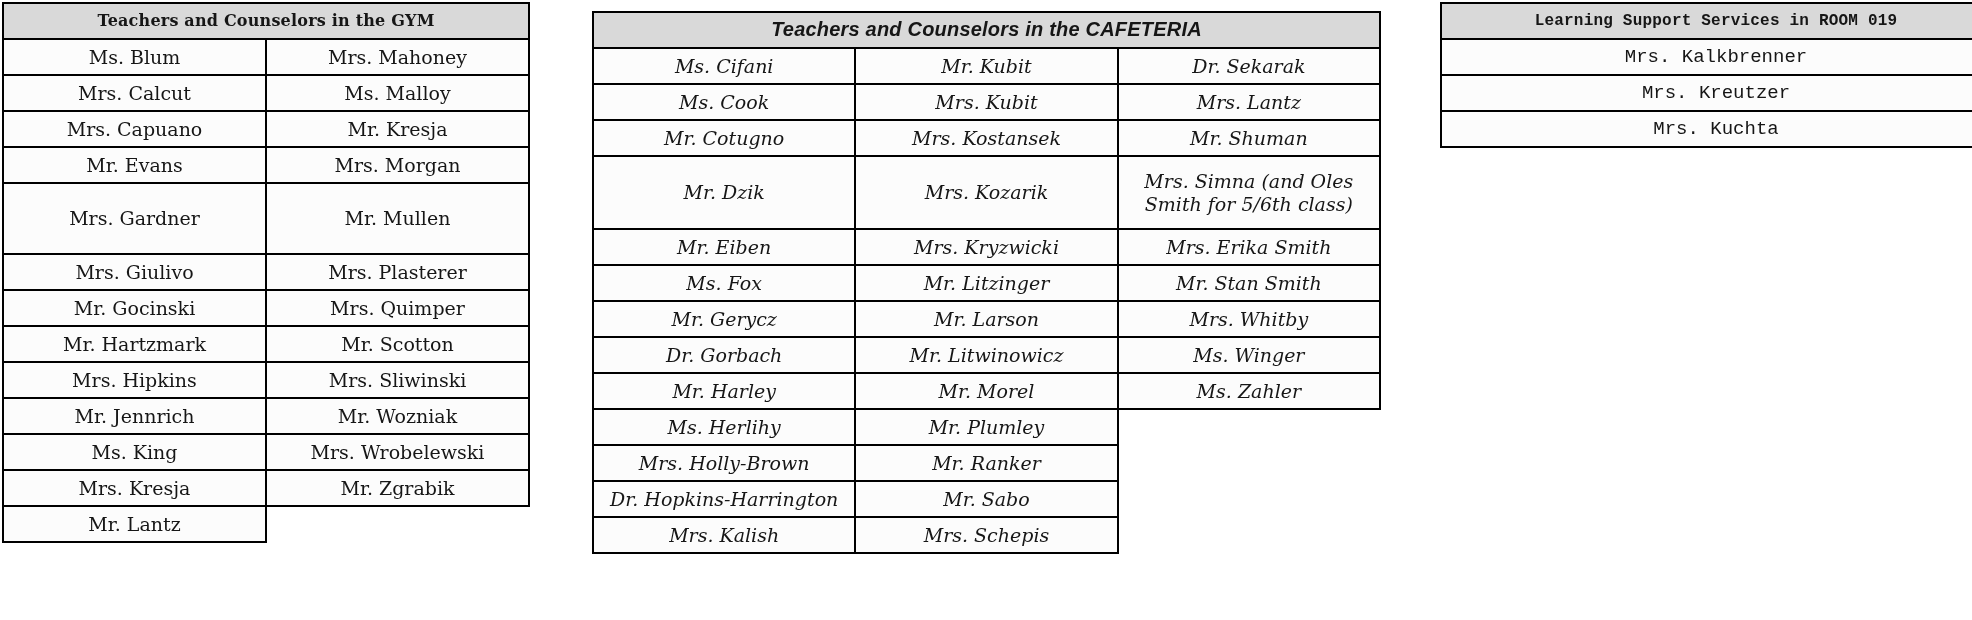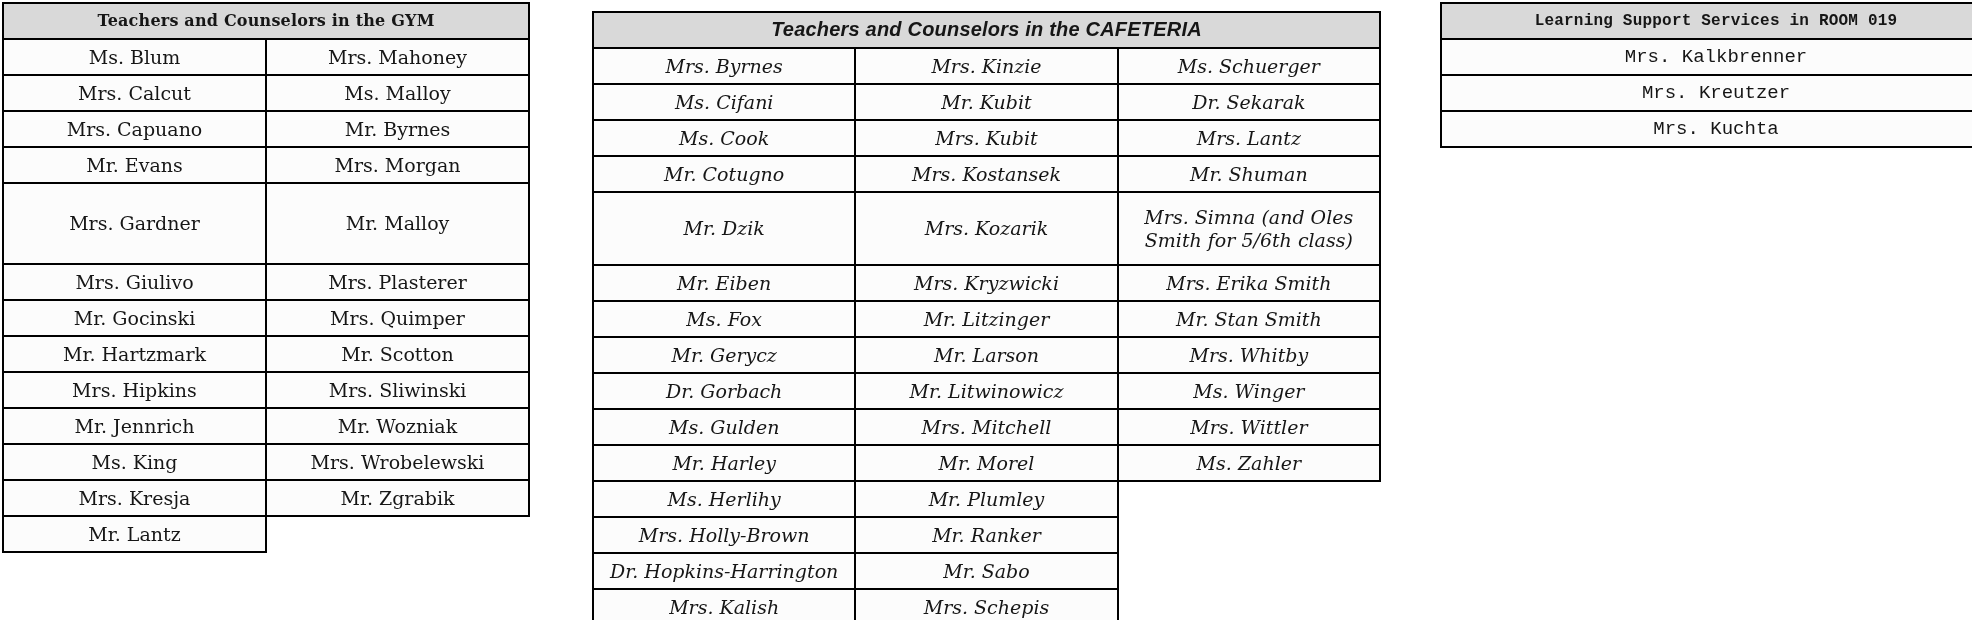--- a/index.html
+++ b/index.html
@@ -59,29 +59,29 @@
       <tr>
         <td>Ms. Blum</td>
         <td>Mrs. Mahoney</td>
       </tr>
       <tr>
         <td>Mrs. Calcut</td>
         <td>Ms. Malloy</td>
       </tr>
       <tr>
         <td>Mrs. Capuano</td>
-        <td>Mr. Byrnes</td>
+        <td>Mr. Kresja</td>
       </tr>
       <tr>
         <td>Mr. Evans</td>
         <td>Mrs. Morgan</td>
       </tr>
-      <tr style="height: 81px; border-radius: 17px;">
+      <tr style="height: 71px; border-radius: 17px;">
         <td>Mrs. Gardner</td>
-        <td>Mr. Malloy</td>
+        <td>Mr. Mullen</td>
       </tr>
       <tr>
         <td>Mrs. Giulivo</td>
         <td>Mrs. Plasterer</td>
       </tr>
       <tr>
         <td>Mr. Gocinski</td>
         <td>Mrs. Quimper</td>
       </tr>
       <tr>
@@ -112,25 +112,20 @@
 </table>
 
 <table class="roster" id="t-caf">
   <thead>
     <tr>
       <th colspan="3">Teachers and Counselors in the CAFETERIA</th>
     </tr>
   </thead>
   <tbody>
       <tr>
-        <td>Mrs. Byrnes</td>
-        <td>Mrs. Kinzie</td>
-        <td>Ms. Schuerger</td>
-      </tr>
-      <tr>
         <td>Ms. Cifani</td>
         <td>Mr. Kubit</td>
         <td>Dr. Sekarak</td>
       </tr>
       <tr>
         <td>Ms. Cook</td>
         <td>Mrs. Kubit</td>
         <td>Mrs. Lantz</td>
       </tr>
       <tr>
@@ -155,25 +150,20 @@
       </tr>
       <tr>
         <td>Mr. Gerycz</td>
         <td>Mr. Larson</td>
         <td>Mrs. Whitby</td>
       </tr>
       <tr>
         <td>Dr. Gorbach</td>
         <td>Mr. Litwinowicz</td>
         <td>Ms. Winger</td>
-      </tr>
-      <tr>
-        <td>Ms. Gulden</td>
-        <td>Mrs. Mitchell</td>
-        <td>Mrs. Wittler</td>
       </tr>
       <tr>
         <td>Mr. Harley</td>
         <td>Mr. Morel</td>
         <td>Ms. Zahler</td>
       </tr>
       <tr>
         <td>Ms. Herlihy</td>
         <td>Mr. Plumley</td>
         <td class="ghost"></td>

